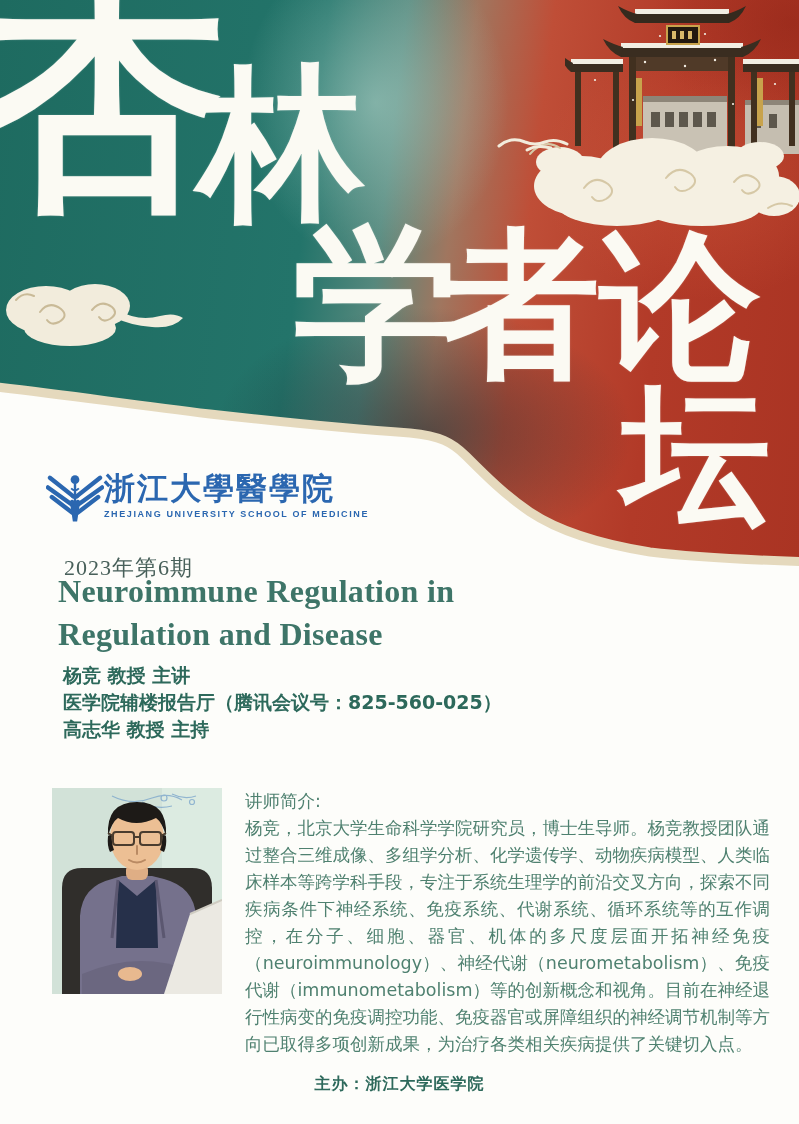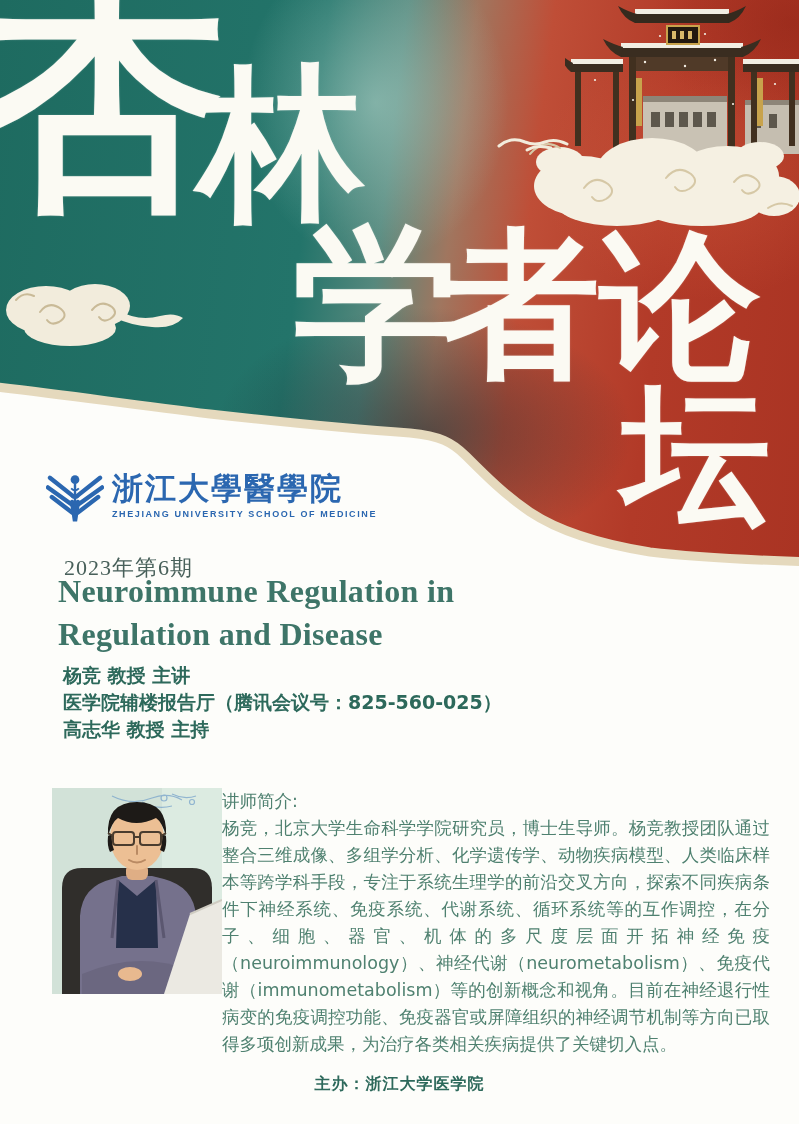--- a/index.html
+++ b/index.html
@@ -33,21 +33,21 @@
   .char-4 { left:600px;  top:228px; font-size:160px; }
   .char-5 { left:622px;  top:382px; font-size:148px; }
 
   .gate   { position:absolute; left:565px; top:0;    width:234px; height:170px; }
   .clouds-right { position:absolute; left:522px; top:116px; width:278px; height:112px; }
   .cloud-left   { position:absolute; left:0;     top:270px; width:185px; height:85px; }
   .cloud-line   { position:absolute; left:497px; top:133px; width:72px;  height:20px; }
   .torn { position:absolute; left:0; bottom:0; width:799px; height:240px; overflow:hidden; }
 
   
-  .logo-row { position:absolute; left:46px; top:470px; display:flex; align-items:flex-start; gap:8px; }
+  .logo-row { position:absolute; left:46px; top:470px; display:flex; align-items:flex-start; }
   .logo-icon { width:58px; height:58px; flex:0 0 auto; }
   .logo-cn {
     font-family:"Liberation Serif","DejaVu Serif",serif;
     font-size:31px; font-weight:700; color:#2b67b0; letter-spacing:2px; line-height:1.2;
   }
   .logo-en {
     font-size:9px; font-weight:700; color:#2b67b0; letter-spacing:1.6px; margin-top:2px;
     font-family:"Liberation Sans",sans-serif;
   }
 
@@ -57,21 +57,21 @@
     font-size:22px; color:#48605a; letter-spacing:1px;margin-top:28px;
   }
   .talk-title {
     position:absolute; left:58px; top:570px; width:560px;
     font-family:"Liberation Serif","DejaVu Serif",serif;
     font-size:32px; font-weight:600; color:#3e7568; line-height:43px; letter-spacing:.3px;
   }
   .details { position:absolute; left:63px; top:662px; }
   .details div { font-size:19px; font-weight:700; color:#2d695b; line-height:27px; }
 
-  .bio { position:absolute; left:52px; top:788px; width:718px; display:flex; gap:0; }
+  .bio { position:absolute; left:52px; top:788px; width:718px; display:flex; gap:23px; }
   .bio-photo { width:170px; height:206px; flex:0 0 auto; }
   .bio-text { flex:1; }
   .bio-heading { font-size:17.5px; color:#4f8170; line-height:27px; }
   .bio-para { font-size:17.5px; color:#4f8170; line-height:27px; text-align:justify; }
 
   .footer {
     position:absolute; left:0; top:1074px; width:799px; text-align:center;
     font-size:16px; font-weight:700; color:#2d695b; letter-spacing:1px;
   }
 </style>

